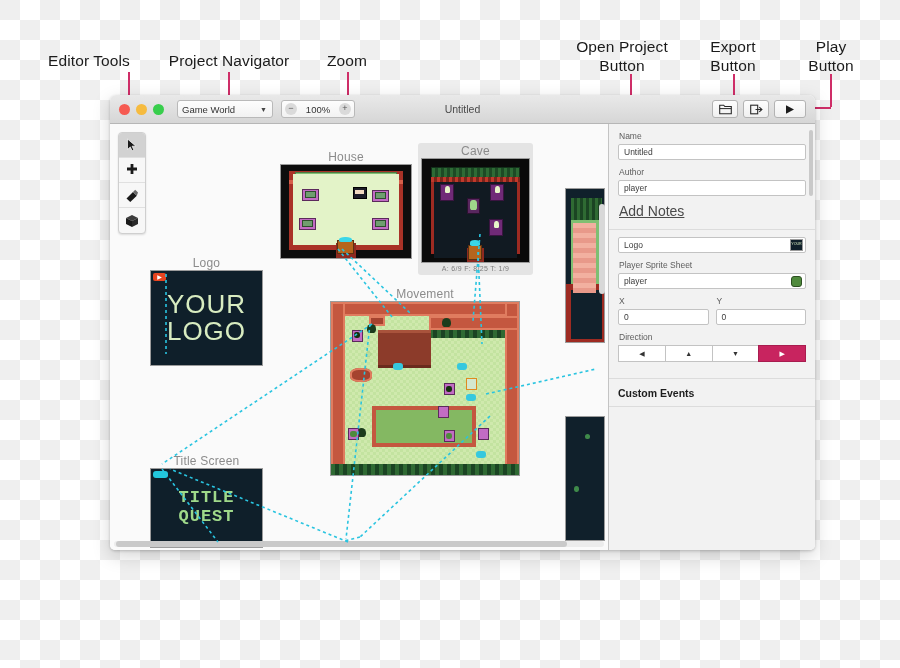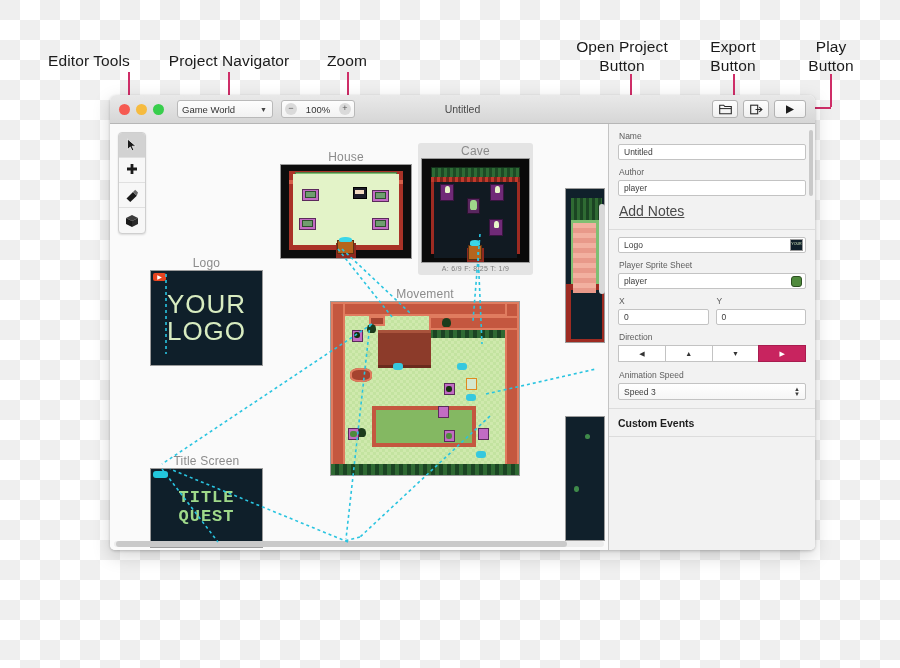--- a/index.html
+++ b/index.html
@@ -594,27 +594,20 @@
             <span>▲</span>
           </div>
           <div class="dir-btn">
             <span>▼</span>
           </div>
           <div class="dir-btn active">
             <span>▶</span>
           </div>
         </div>
         <div class="two-col">
-          <div>
-            <div class="field-label">Animation Speed</div>
-            <div class="select-box">
-              <span>Speed 3</span>
-              <span class="arrows">▲<br>▼</span>
-            </div>
-          </div>
         </div>
       </div>
 
       <div class="divider"></div>
       <div class="insp-section-title">Custom Events</div>
     </div>
 
   </div>
 </div>
 

